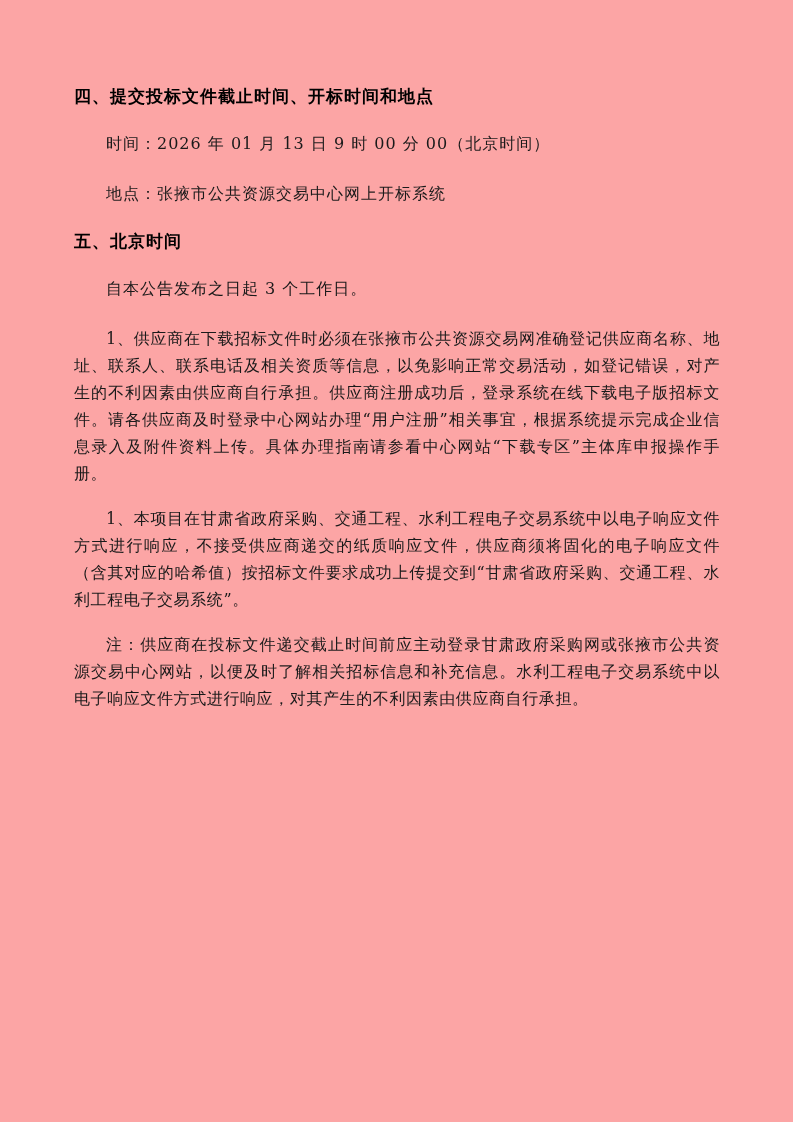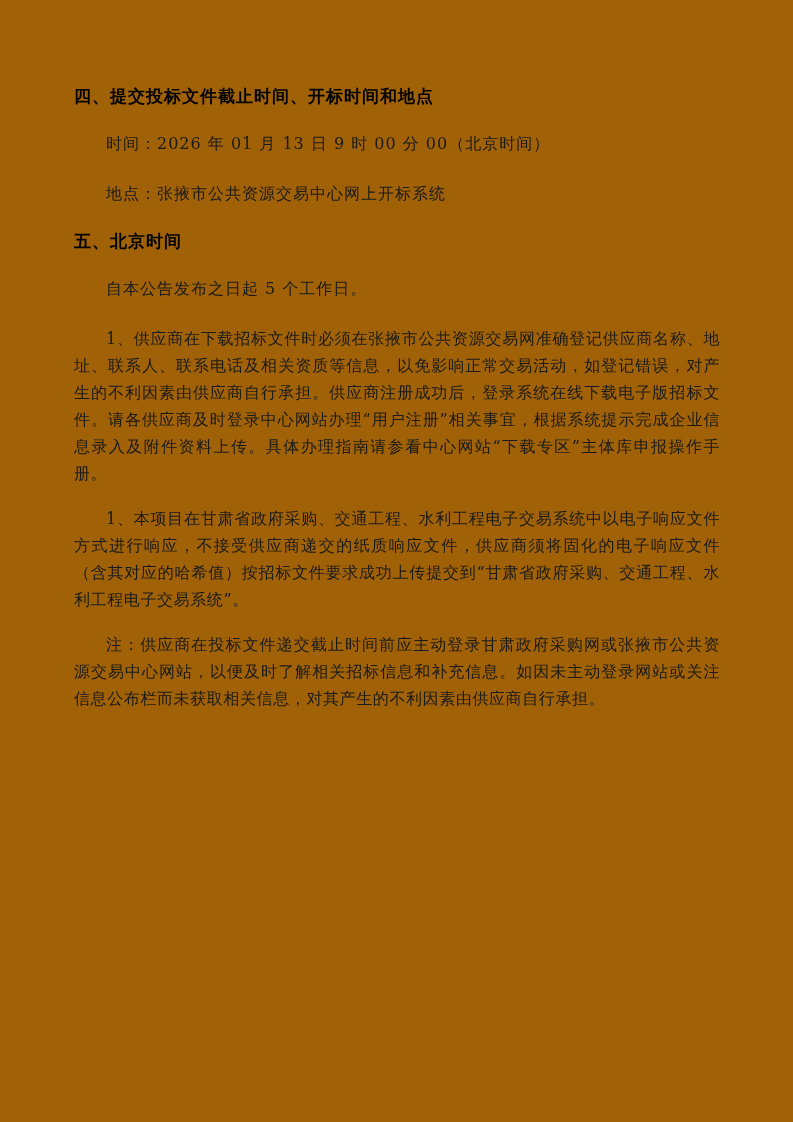--- a/index.html
+++ b/index.html
@@ -6,21 +6,21 @@
     margin: 0;
     padding: 0;
     background: #ffffff;
   }
   .page {
     position: relative;
     width: 793px;
     height: 1122px;
     box-sizing: border-box;
     padding: 85px 73px 0 74px;
-    background: #a16207;
+    background: #fca5a5;
     overflow: hidden;
     font-family: "DejaVu Serif", "Liberation Serif", serif;
     color: #1a1a1a;
   }
   .doc-heading {
     font-family: "DejaVu Sans", "Liberation Sans", sans-serif;
     font-size: 17px;
     font-weight: bold;
     color: #000000;
     line-height: 23px;
@@ -55,24 +55,24 @@
 <div class="page">
 
   <h2 class="doc-heading first">四、提交投标文件截止时间、开标时间和地点</h2>
 
   <p class="doc-line">时间：2026 年 01 月 13 日 9 时 00 分 00（北京时间）</p>
 
   <p class="doc-line">地点：张掖市公共资源交易中心网上开标系统</p>
 
   <h2 class="doc-heading">五、北京时间</h2>
 
-  <p class="doc-line">自本公告发布之日起 5 个工作日。</p>
+  <p class="doc-line">自本公告发布之日起 3 个工作日。</p>
 
 
   <p class="doc-para">1、供应商在下载招标文件时必须在张掖市公共资源交易网准确登记供应商名称、地址、联系人、联系电话及相关资质等信息，以免影响正常交易活动，如登记错误，对产生的不利因素由供应商自行承担。供应商注册成功后，登录系统在线下载电子版招标文件。请各供应商及时登录中心网站办理“用户注册”相关事宜，根据系统提示完成企业信息录入及附件资料上传。具体办理指南请参看中心网站“下载专区”主体库申报操作手册。</p>
 
 
   <p class="doc-para">1、本项目在甘肃省政府采购、交通工程、水利工程电子交易系统中以电子响应文件方式进行响应，不接受供应商递交的纸质响应文件，供应商须将固化的电子响应文件（含其对应的哈希值）按招标文件要求成功上传提交到“甘肃省政府采购、交通工程、水利工程电子交易系统”。</p>
 
 
-  <p class="doc-para">注：供应商在投标文件递交截止时间前应主动登录甘肃政府采购网或张掖市公共资源交易中心网站，以便及时了解相关招标信息和补充信息。如因未主动登录网站或关注信息公布栏而未获取相关信息，对其产生的不利因素由供应商自行承担。</p>
+  <p class="doc-para">注：供应商在投标文件递交截止时间前应主动登录甘肃政府采购网或张掖市公共资源交易中心网站，以便及时了解相关招标信息和补充信息。水利工程电子交易系统中以电子响应文件方式进行响应，对其产生的不利因素由供应商自行承担。</p>
 
 </div>
 
 </body></html>

